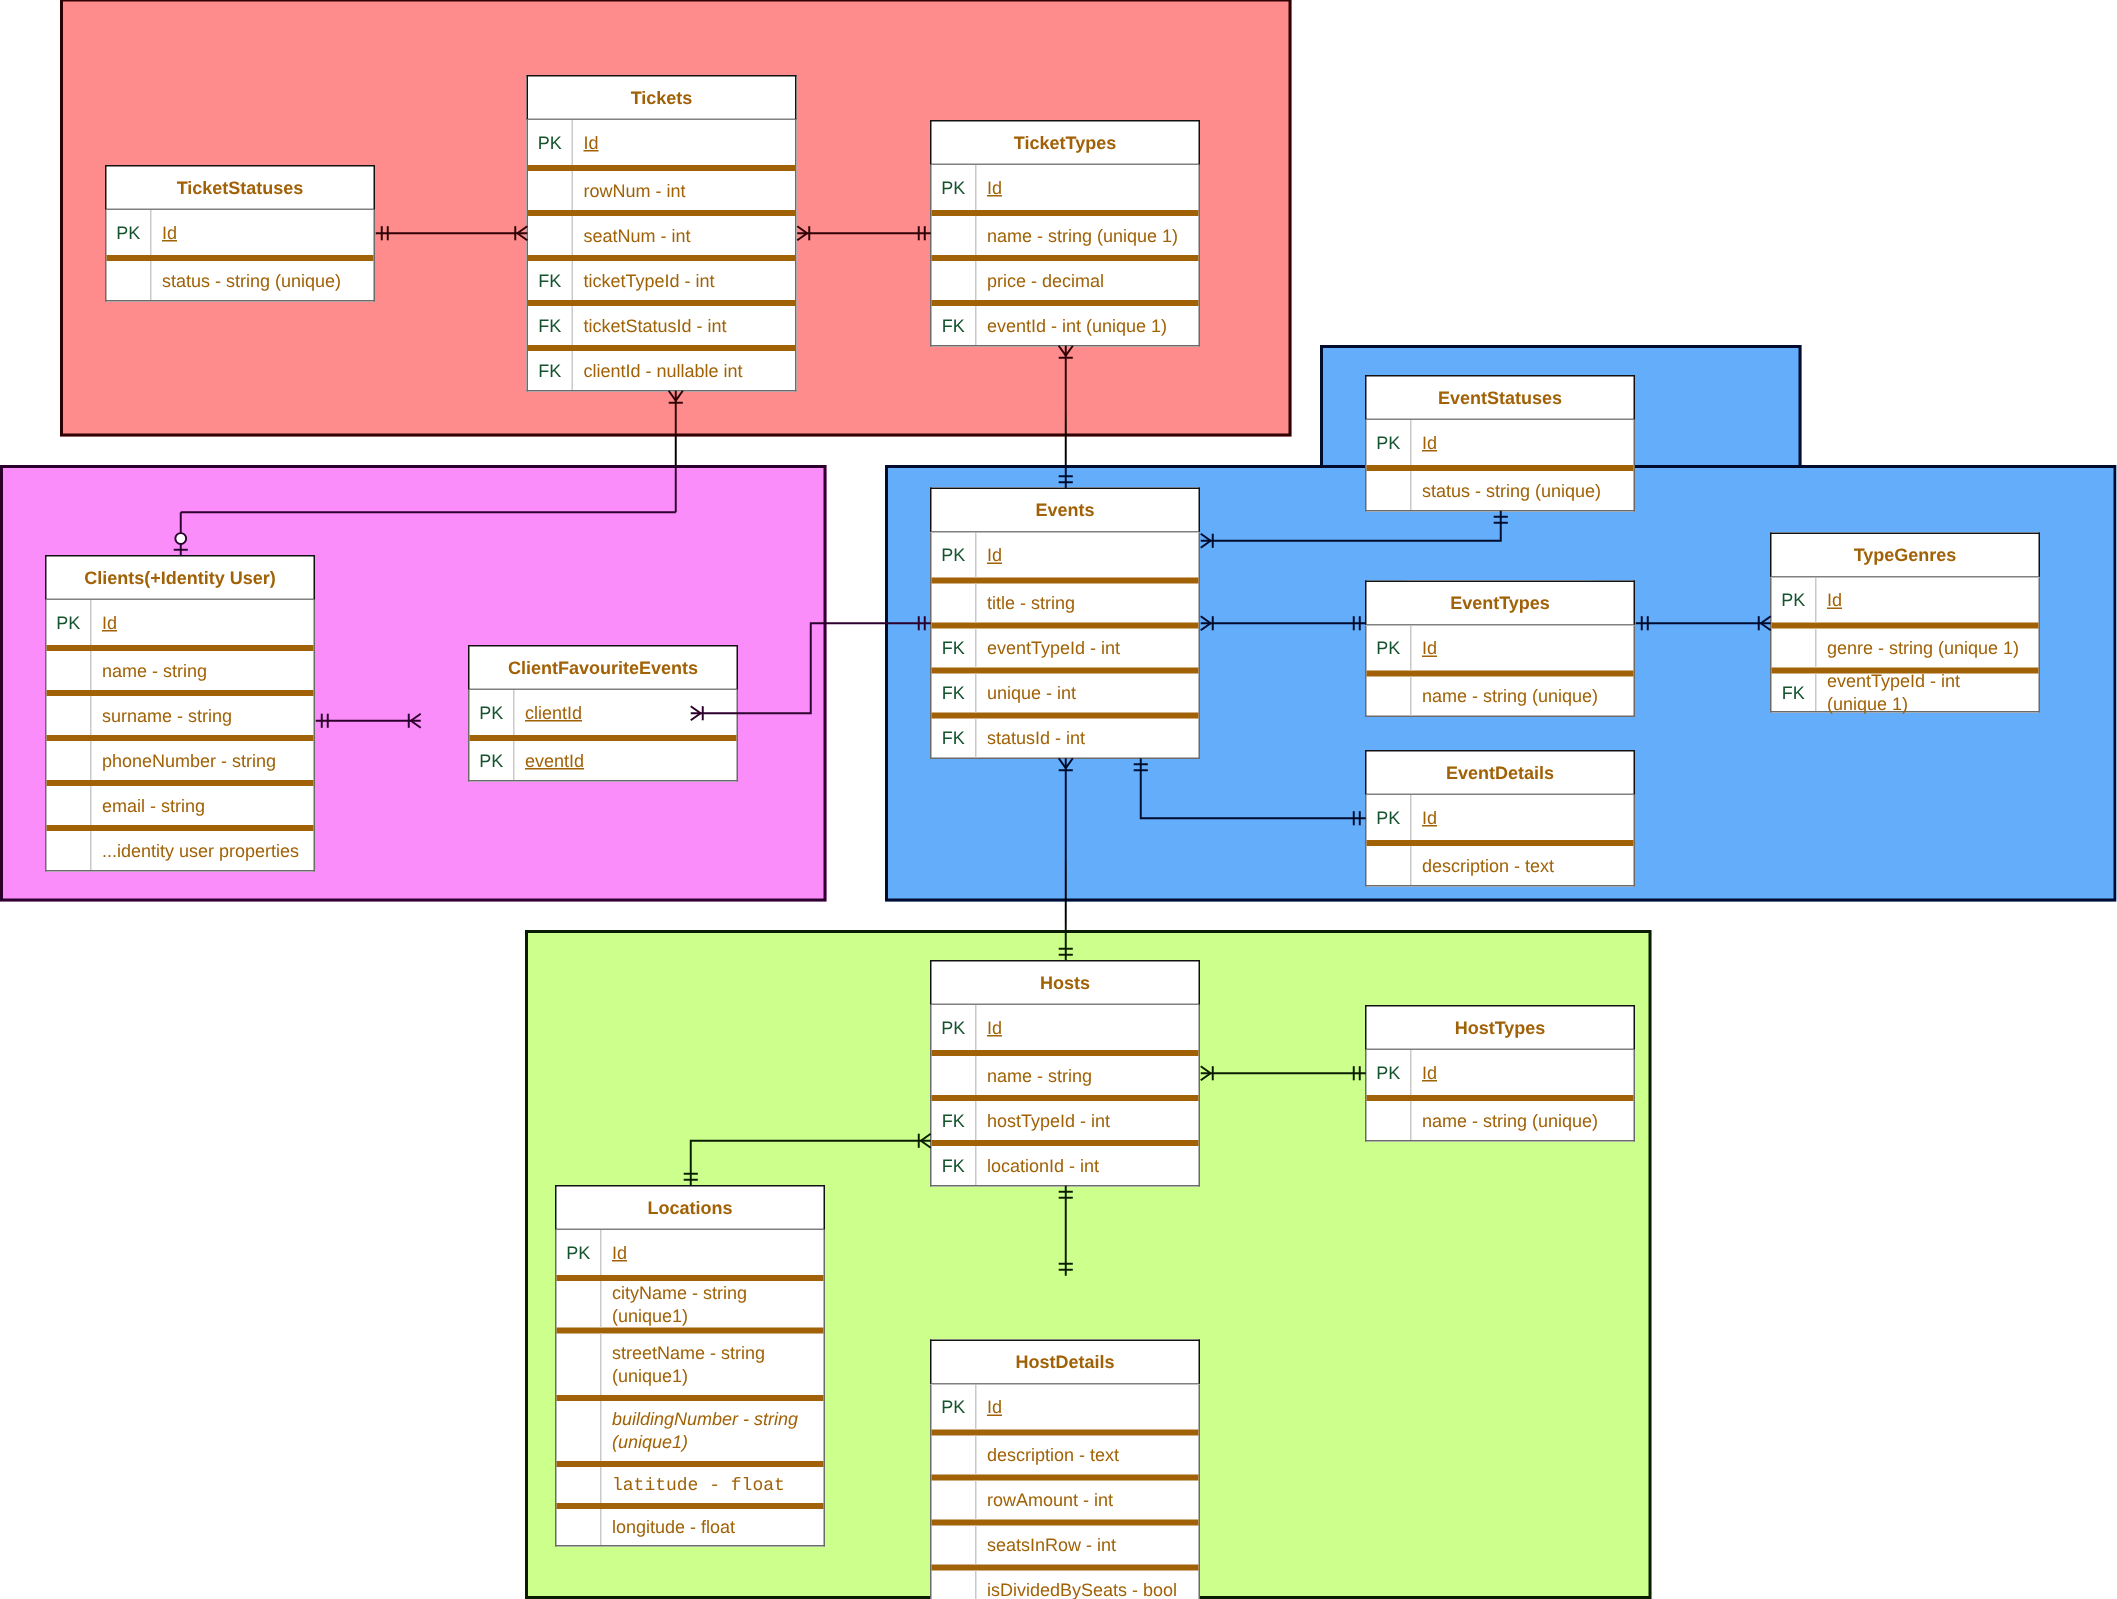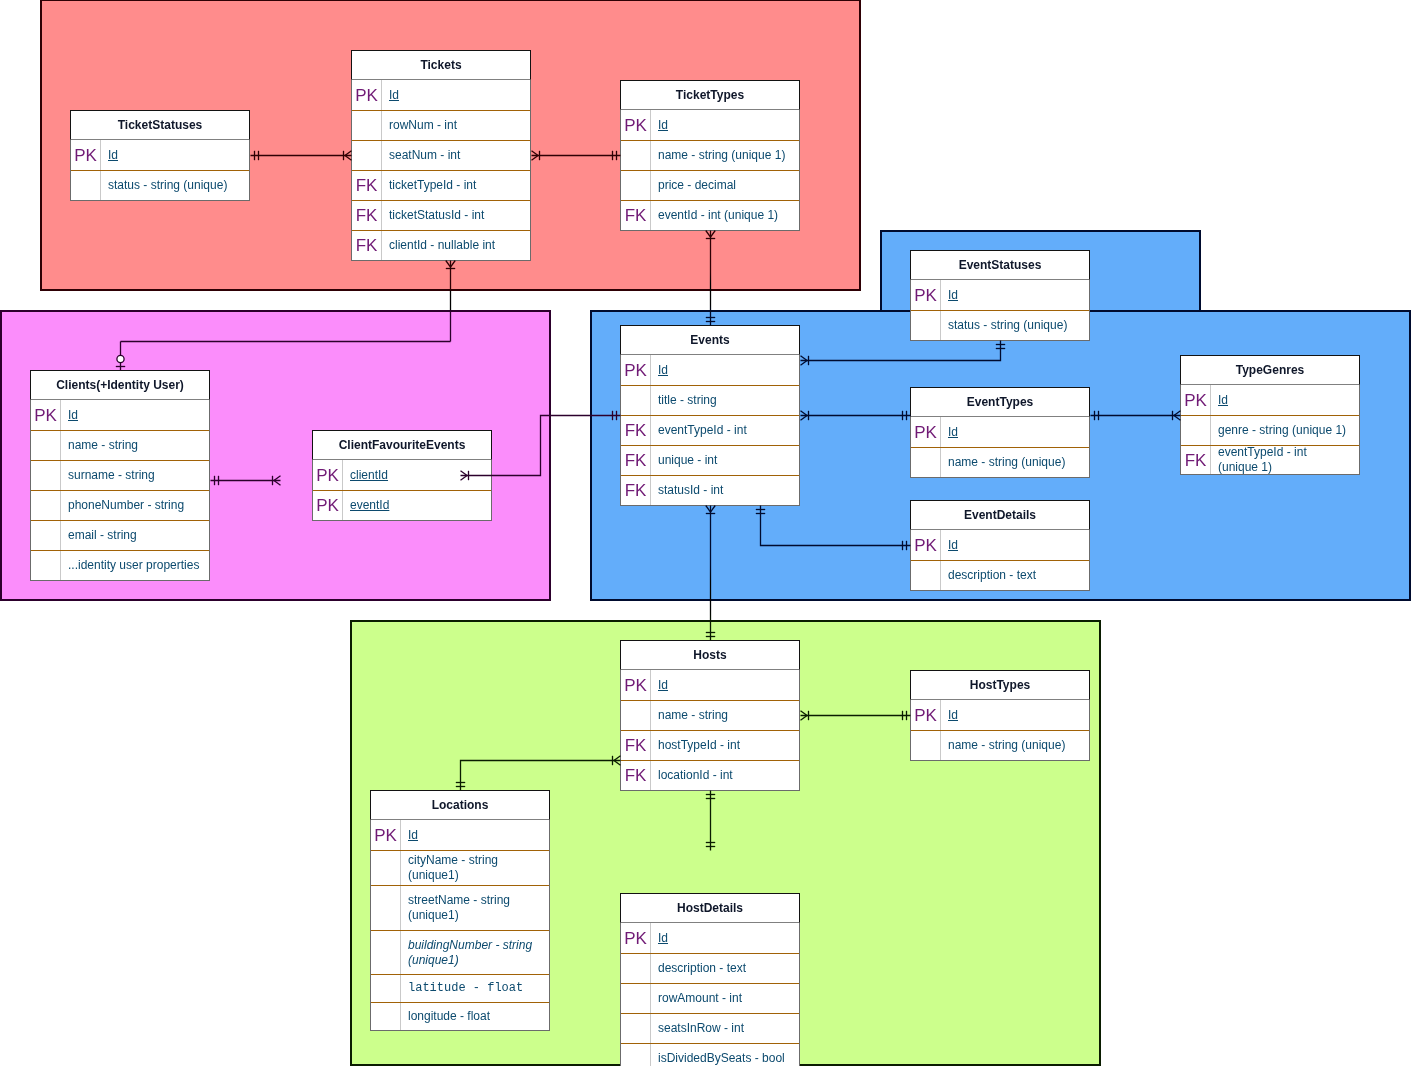--- a/index.html
+++ b/index.html
@@ -3,33 +3,33 @@
 <meta charset="utf-8">
 <title>ER Diagram</title>
 <style>
   html,body{margin:0;padding:0;background:#ffffff;}
   body{width:1411px;height:1066px;overflow:hidden;
        font-family:"Liberation Sans","DejaVu Sans",sans-serif;}
   #canvas{position:relative;width:1411px;height:1066px;background:#ffffff;}
   .group{position:absolute;box-sizing:border-box;border:2px solid #2e0004;}
   .entity{position:absolute;box-sizing:border-box;background:#ffffff;}
   .ent-title{box-sizing:border-box;height:30px;line-height:28px;text-align:center;
-             font-size:12px;font-weight:bold;color:#0f172a;
+             font-size:12px;font-weight:bold;color:#a16207;
              border:1.3px solid #121212;border-bottom:1.3px solid #808080;
              background:#fff;position:relative;z-index:3;}
   .ent-body{box-sizing:border-box;border:1.2px solid #6b6b6b;border-top:none;
             background:#ffffff;position:relative;z-index:1;}
-  .ent-row{box-sizing:border-box;display:flex;border-top:1px solid #a16207;
+  .ent-row{box-sizing:border-box;display:flex;border-top:4px solid #a16207;
            height:30px;}
   .ent-row:first-child{border-top:none;}
   .ent-key{box-sizing:border-box;width:30px;flex:0 0 30px;text-align:center;
-           font-size:17px;color:#701a75;border-right:1px solid #c9c9c9;
+           font-size:12px;color:#14532d;border-right:1px solid #c9c9c9;
            display:flex;align-items:center;justify-content:center;
            line-height:1;}
-  .ent-col{box-sizing:border-box;flex:1;font-size:12px;color:#0c4a6e;
+  .ent-col{box-sizing:border-box;flex:1;font-size:12px;color:#a16207;
            padding-left:7px;padding-right:7px;display:flex;align-items:center;
            line-height:15px;white-space:pre-line;}
   .ent-col span.u{text-decoration:underline;text-underline-offset:1px;}
   svg.links{position:absolute;left:0;top:0;width:1411px;height:1066px;
             pointer-events:none;overflow:visible;z-index:5;}
 </style>
 </head>
 <body>
 
 <div id="canvas">

